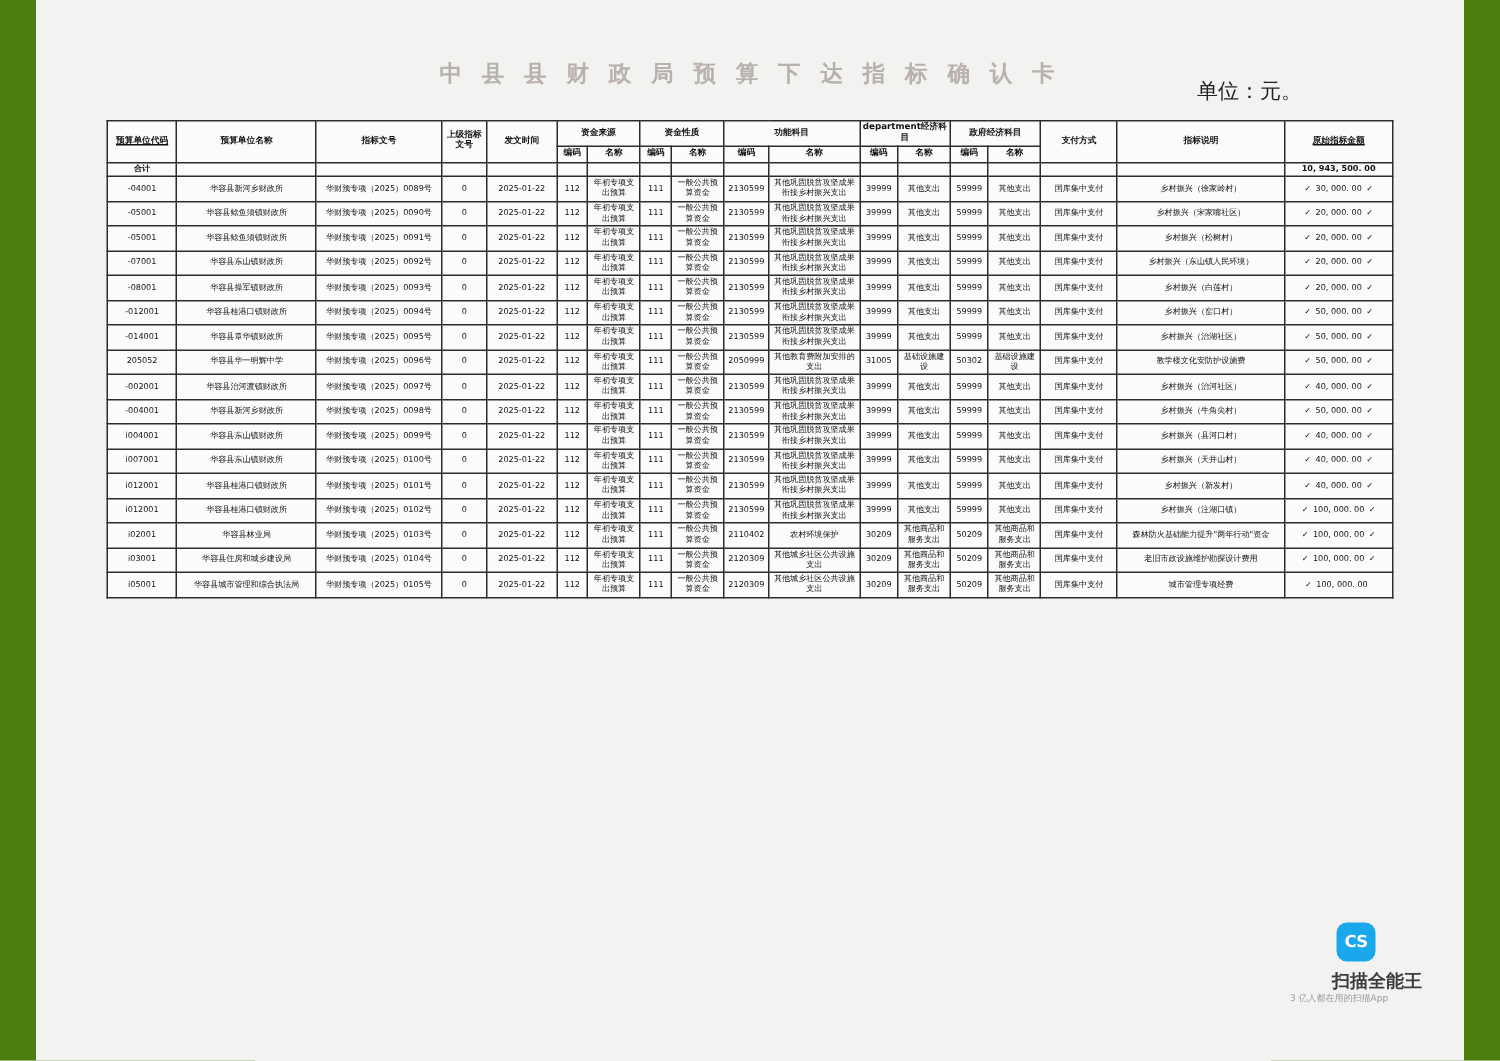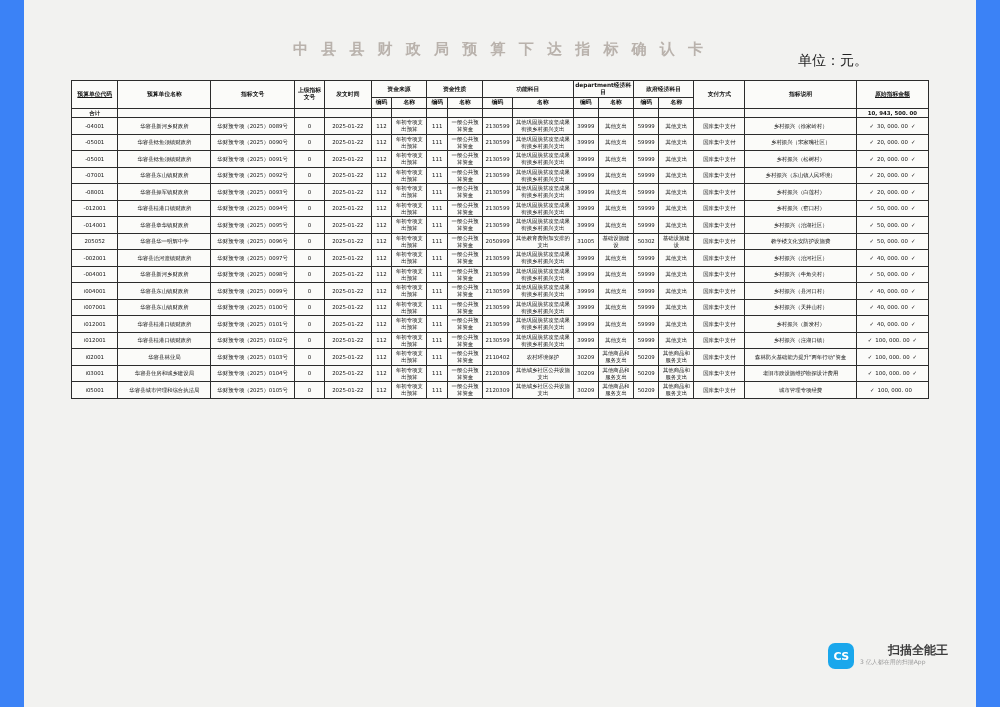--- a/index.html
+++ b/index.html
@@ -8,21 +8,21 @@
     width: 1000px;
     height: 707px;
     background: #e9e9e9;
     font-family: "DejaVu Sans", "Liberation Sans", sans-serif;
     overflow: hidden;
   }
   .page {
     position: absolute;
     left: 0; top: 0;
     width: 1000px; height: 707px;
-    background: #3b82f6;
+    background: #4d7c0f;
   }
   .sheet {
     position: absolute;
     left: 24px; top: 0;
     width: 952px; height: 707px;
     background: #f2f2f0;
   }
   .doc-title {
     position: absolute;
     left: 0; right: 0; top: 40px;
@@ -76,21 +76,23 @@
     text-align: center;
     font-size: 8.5px;
     color: #111;
     letter-spacing: 1px;
   }
   .watermark {
     position: absolute;
     right: 28px;
     bottom: 38px;
     display: flex;
+    align-items: center;
     gap: 6px;
+    flex-direction: column;
   }
   .wm-badge {
     width: 26px; height: 26px;
     border-radius: 7px;
     background: #1aa7ec;
     color: #fff;
     font-size: 11px;
     font-weight: bold;
     display: flex;
     align-items: center;

